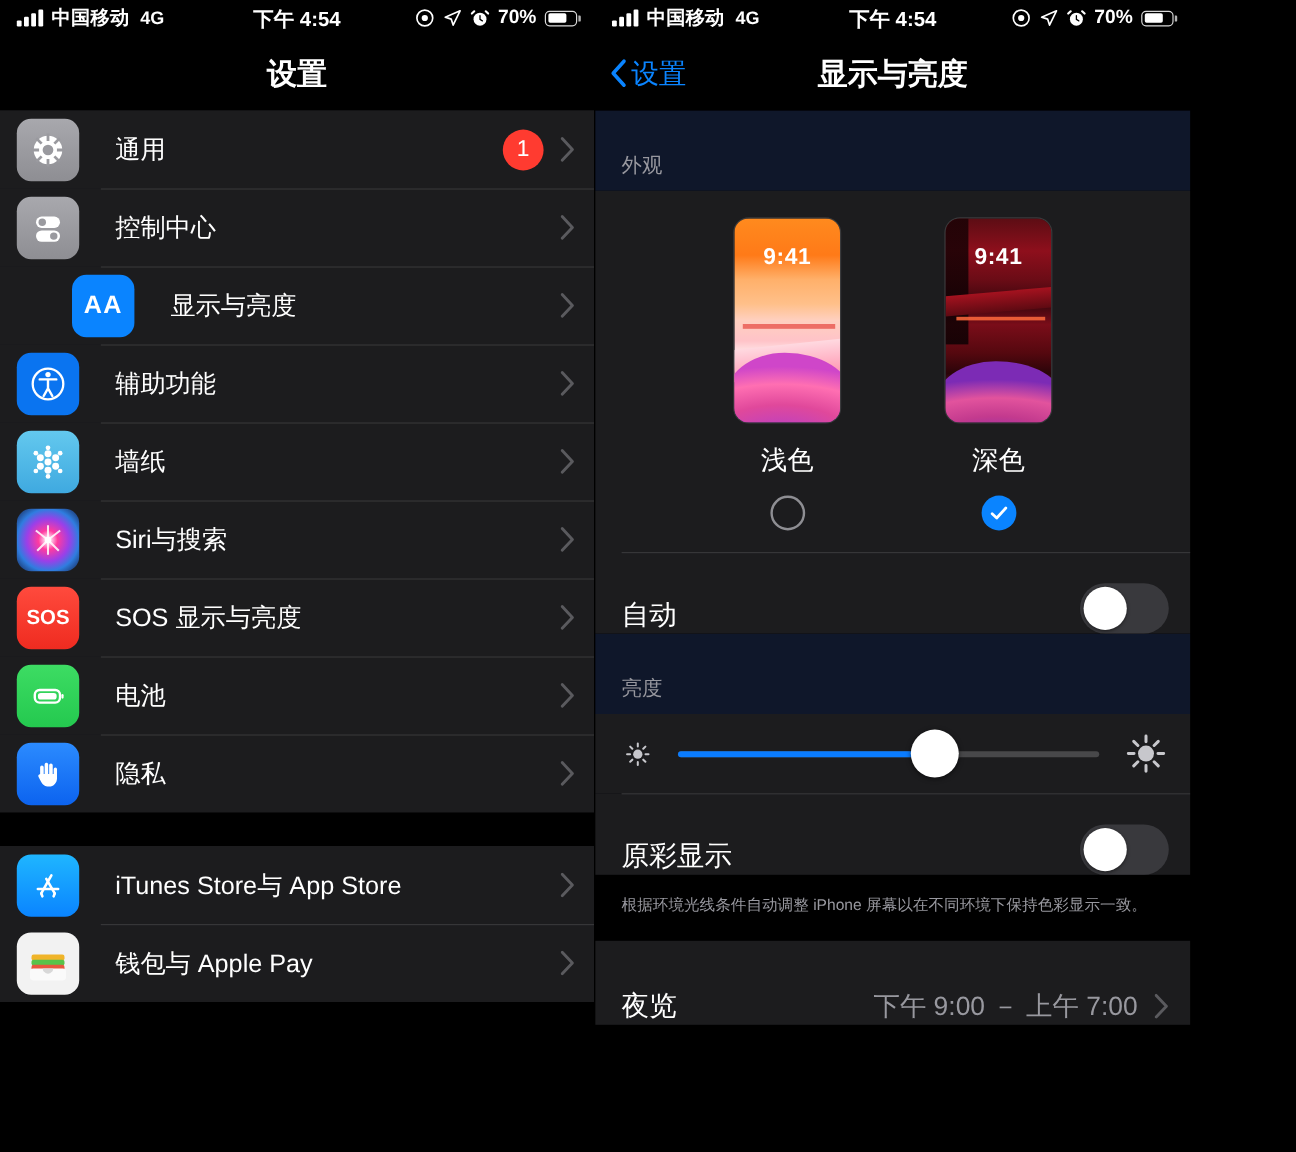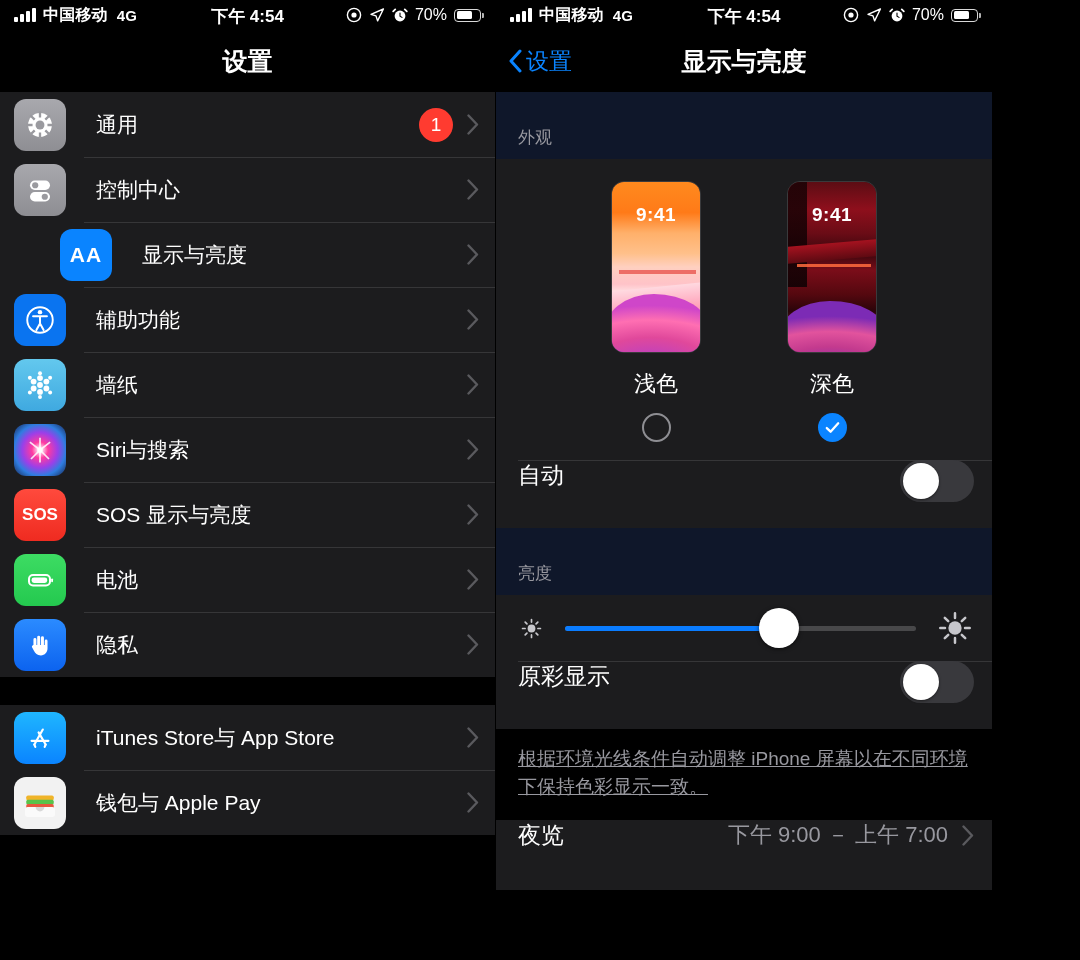--- a/index.html
+++ b/index.html
@@ -26,21 +26,21 @@
   .bars i:nth-child(2){height:8px}
   .bars i:nth-child(3){height:11px}
   .bars i:nth-child(4){height:14px}
   .carrier { font-size: 16px; font-weight: bold; letter-spacing: .2px; }
   .net { font-size: 15px; font-weight: bold; margin-left: 2px; }
   .sb-center { position: absolute; left: 0; right: 0; text-align: center;
     font-size: 17px; font-weight: bold; pointer-events: none; }
   .panel.left .sb-center, .panel.right .sb-center { top: 5px; }
   .sb-right { margin-left: auto; display: flex; align-items: center; gap: 7px; z-index: 2; }
   .ic { width: 16px; height: 16px; display: inline-block; }
-  .pct { font-size: 16px; font-weight: normal; }
+  .pct { font-size: 16px; font-weight: bold; }
   .batt {
     width: 27px; height: 13px; border: 1.6px solid rgba(255,255,255,.85);
     border-radius: 4px; position: relative; padding: 1.5px;
   }
   .batt::after {
     content: ""; position: absolute; right: -4px; top: 3.5px;
     width: 2px; height: 5px; background: rgba(255,255,255,.7); border-radius: 0 1px 1px 0;
   }
   .batt > span { display: block; height: 100%; width: 70%; background: #fff; border-radius: 1.5px; }
 
@@ -117,37 +117,37 @@
   .wp-dark .dk-ridge { position:absolute; left:-10%; right:-10%; bottom:0; height:30%;
      background: radial-gradient(120% 100% at 48% 130%, #8a2bb0 0%, #c33a8e 40%, #e2539d 70%, #7c2bb5 100%);
      border-radius: 48% 52% 0 0 / 70% 60% 0 0; }
   .wp-dark .dk-shadow { position:absolute; left:0; top:0; width:22%; height:62%;
      background: linear-gradient(180deg,#1a0205,#0b0103); opacity:.85; }
   .theme-label { color: #fff; font-size: 22px; margin-top: 16px; }
   .radio { margin-top: 14px; width: 29px; height: 29px; border-radius: 50%;
     border: 2px solid #8e8e93; }
   .radio.sel { border: none; background: #0a84ff; display:flex; align-items:center; justify-content:center; }
 
-  .srow { display: flex; align-items: flex-start; height: 68px; padding: 0 18px 0 22px;
+  .srow { display: flex; align-items: flex-end; height: 68px; padding: 0 18px 0 22px;
     background: #1c1c1e; position: relative; }
   .srow-label { color: #fff; font-size: 23px; }
   .srow-value { margin-left: auto; color: #98989f; font-size: 22px; display:flex; align-items:center; gap:14px;}
   .sep { position: absolute; left: 22px; right: 0; top: 0; height: 1px; background: #363638; }
   .toggle { margin-left: auto; width: 74px; height: 42px; border-radius: 21px;
     background: #39393d; position: relative; flex: none; }
   .toggle .knob { position: absolute; top: 3px; left: 3px; width: 36px; height: 36px;
     border-radius: 50%; background: #fff; box-shadow: 0 1px 3px rgba(0,0,0,.5); }
   .slider-row { display: flex; align-items: center; height: 66px; padding: 0 18px 0 22px; background:#1c1c1e; }
   .track { flex: 1; height: 5px; background: #48484a; border-radius: 3px; margin: 0 20px;
     position: relative; }
   .fill { position: absolute; left: 0; top: 0; bottom: 0; background: #0a7cff; border-radius: 3px; }
   .thumbdot { position: absolute; top: 50%; width: 40px; height: 40px; background: #fff;
     border-radius: 50%; transform: translate(-50%,-50%); box-shadow: 0 1px 4px rgba(0,0,0,.6); }
-  .footnote { color: #98989f; font-size: 19px; line-height: 1.45; padding: 16px 22px 20px;
-    background: #000; text-decoration: underline; }
+  .footnote { color: #98989f; font-size: 13px; line-height: 1.45; padding: 16px 22px 20px;
+    background: #000; }
   .blackgap { background: #000; }
 </style>
 </head>
 <body>
 
 <div class="screen">
 
   <div class="panel left">
 
     <div class="statusbar">

